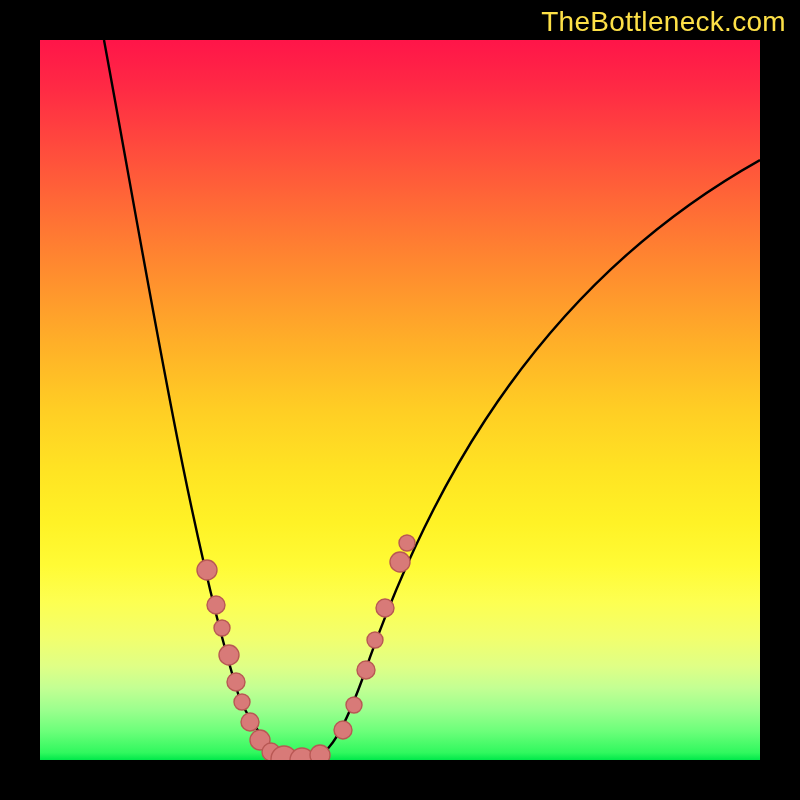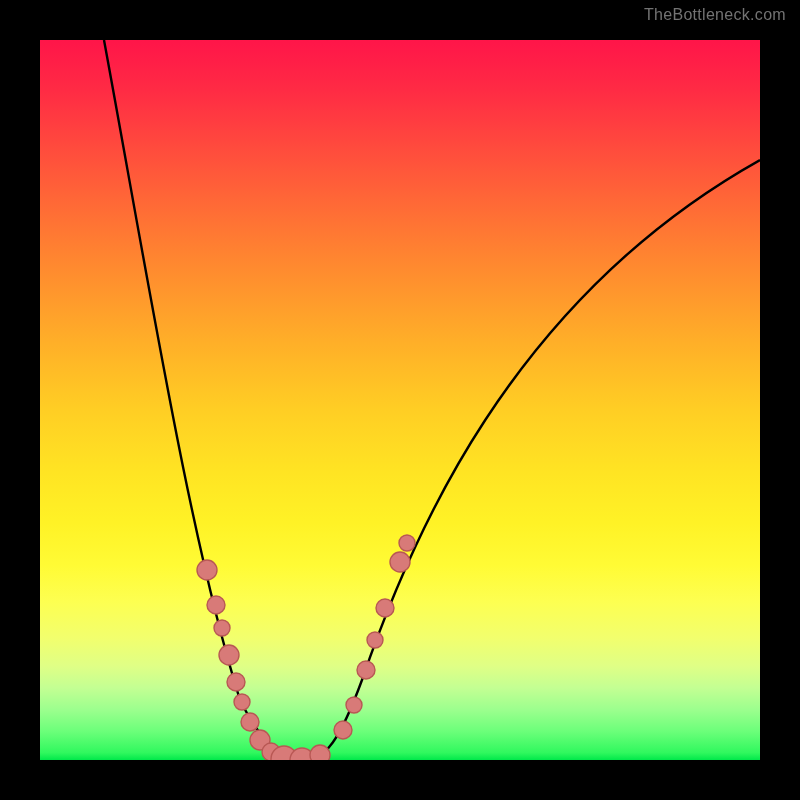--- a/index.html
+++ b/index.html
@@ -43,22 +43,22 @@
       #9cff8e 93%,
       #6cff7a 96%,
       #30f85e 99%,
       #00e84a 100%
     );
   }
   .watermark {
     position: absolute;
     top: 6px;
     right: 14px;
-    color: #737373;
-    font-size: 16px;
+    color: #fde047;
+    font-size: 28px;
     font-weight: 500;
     letter-spacing: 0.3px;
     user-select: none;
   }
   svg.curve {
     position: absolute;
     left: 0;
     top: 0;
     width: 720px;
     height: 720px;

